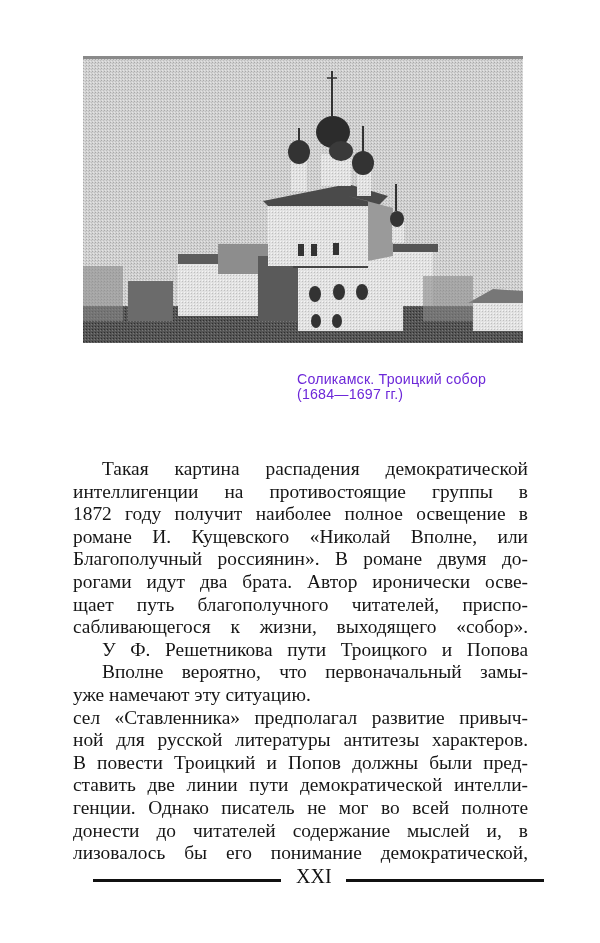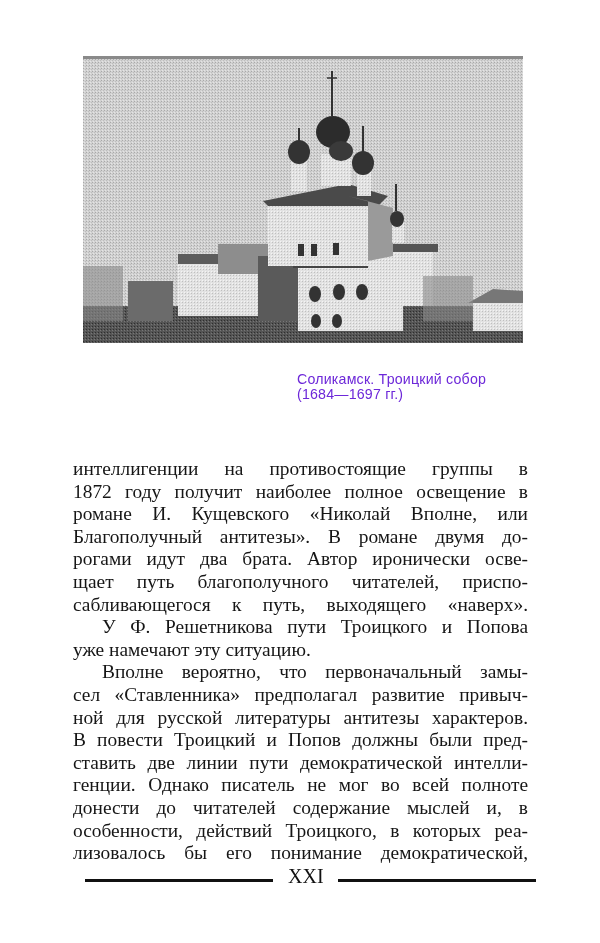--- a/index.html
+++ b/index.html
@@ -22,21 +22,21 @@
     position:absolute; left:73px; top:458px; width:455px;
     font-size:19.4px; line-height:22.6px; color:#161616;
   }
   .line {
     display:block; text-align:justify; text-align-last:justify; white-space:nowrap;
     height:22.6px;
   }
   .line.indent { padding-left:29px; }
   .line.last { text-align-last:left; }
   .footer {
-    position:absolute; left:85px; top:867px; width:450px; height:22px;
+    position:absolute; left:93px; top:867px; width:450px; height:22px;
   }
   .rule { position:absolute; top:12px; height:3px; background:#111; }
   .rule.left { left:0; width:188px; }
   .rule.right { left:253px; width:198px; }
   .page-num {
     position:absolute; left:203px; top:-2px; font-size:20px; color:#111;
     font-family: "Liberation Serif", serif;
   }
 </style>
 </head>
@@ -113,37 +113,37 @@
     <rect x="340" y="220" width="50" height="45" fill="#8a8a8a" opacity="0.6"></rect>
   </svg>
 </div>
 
 <div class="caption">
   <div>Соликамск. Троицкий собор</div>
   <div>(1684—1697 гг.)</div>
 </div>
 
 <div class="body-text">
+  <span class="line indent">Такая картина распадения демократической</span>
   <span class="line">интеллигенции на противостоящие группы в</span>
   <span class="line">1872 году получит наиболее полное освещение в</span>
   <span class="line">романе И. Кущевского «Николай Вполне, или</span>
-  <span class="line">Благополучный антитезы». В романе двумя до-</span>
+  <span class="line">Благополучный россиянин». В романе двумя до-</span>
   <span class="line">рогами идут два брата. Автор иронически осве-</span>
   <span class="line">щает путь благополучного читателей, приспо-</span>
-  <span class="line">сабливающегося к путь, выходящего «наверх».</span>
+  <span class="line">сабливающегося к жизни, выходящего «собор».</span>
   <span class="line indent">У Ф. Решетникова пути Троицкого и Попова</span>
+  <span class="line indent">Вполне вероятно, что первоначальный замы-</span>
   <span class="line last">уже намечают эту ситуацию.</span>
-  <span class="line indent">Вполне вероятно, что первоначальный замы-</span>
   <span class="line">сел «Ставленника» предполагал развитие привыч-</span>
   <span class="line">ной для русской литературы антитезы характеров.</span>
   <span class="line">В повести Троицкий и Попов должны были пред-</span>
   <span class="line">ставить две линии пути демократической интелли-</span>
   <span class="line">генции. Однако писатель не мог во всей полноте</span>
   <span class="line">донести до читателей содержание мыслей и, в</span>
-  <span class="line">особенности, действий Троицкого, в которых реа-</span>
   <span class="line">лизовалось бы его понимание демократической,</span>
 </div>
 
 <div class="footer">
   <div class="rule left"></div>
   <span class="page-num">XXI</span>
   <div class="rule right"></div>
 </div>
 
 </body></html>

